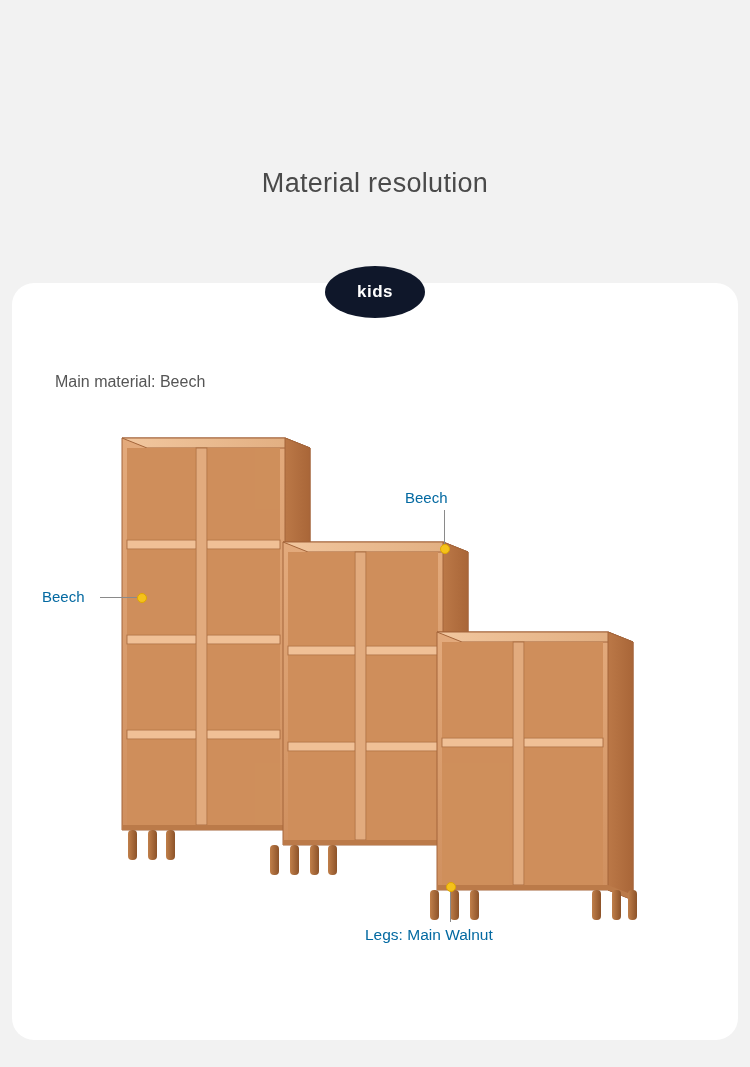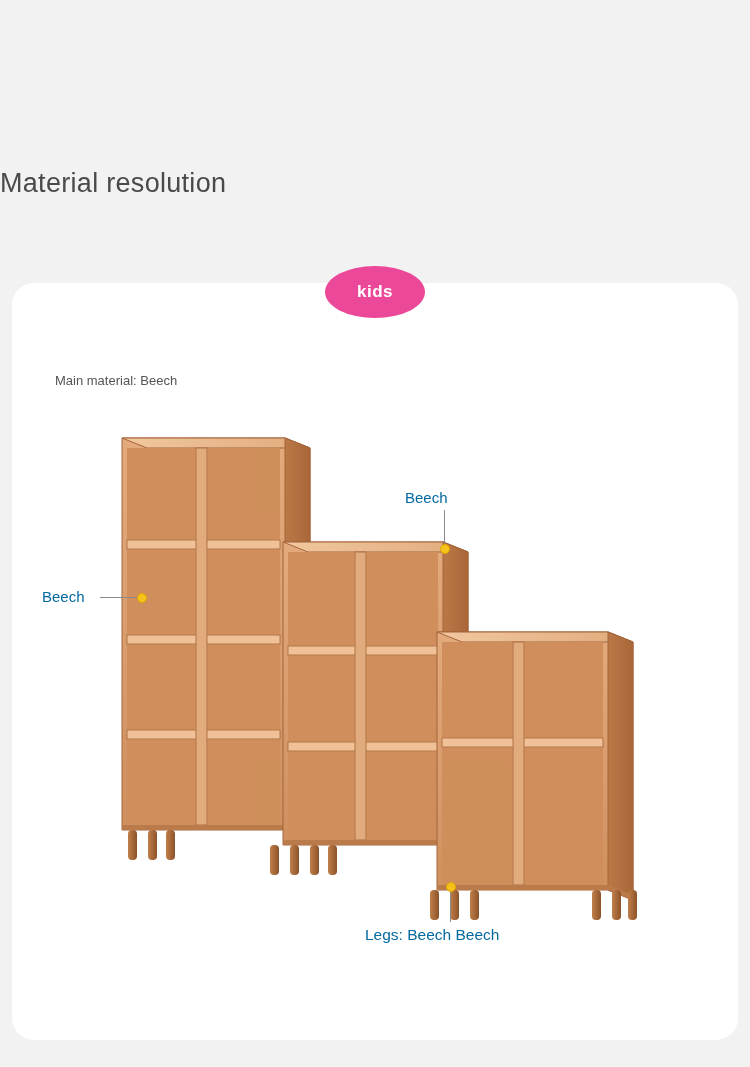--- a/index.html
+++ b/index.html
@@ -18,21 +18,21 @@
   .page {
     position: absolute;
     inset: 0;
   }
 
   .page-title {
     position: absolute;
     top: 168px;
     left: 0;
     width: 750px;
-    text-align: left;
+    text-align: center;
     font-size: 27px;
     color: #4a4a4a;
     letter-spacing: 0.3px;
     font-weight: 400;
   }
 
   .card {
     position: absolute;
     left: 12px;
     top: 283px;
@@ -41,36 +41,36 @@
     background: #ffffff;
     border-radius: 22px;
   }
 
   .kids-badge {
     position: absolute;
     left: 325px;
     top: 266px;
     width: 100px;
     height: 52px;
-    background: #ec4899;
+    background: #0f172a;
     border-radius: 50%;
     display: flex;
     align-items: center;
     justify-content: center;
     color: #ffffff;
     font-size: 17px;
     font-weight: bold;
     letter-spacing: 0.5px;
   }
 
   .main-material-label {
     position: absolute;
     left: 55px;
     top: 373px;
-    font-size: 13px;
+    font-size: 16px;
     color: #555;
   }
 
   
   .ann {
     position: absolute;
     font-size: 15px;
     color: #0369a1;
     white-space: nowrap;
   }
@@ -234,17 +234,17 @@
   </div>
 
   <div class="ann ann-left">Beech</div>
   <div class="leader leader-h" style="left:100px; top:597px; width:38px;"></div>
   <div class="dot" style="left:137px; top:593px;"></div>
 
   <div class="ann ann-top">Beech</div>
   <div class="leader leader-v" style="left:444px; top:510px; height:34px;"></div>
   <div class="dot" style="left:440px; top:544px;"></div>
 
-  <div class="ann ann-bottom">Legs: Beech Beech</div>
+  <div class="ann ann-bottom">Legs: Main Walnut</div>
   <div class="leader leader-v" style="left:450px; top:890px; height:32px;"></div>
   <div class="dot" style="left:446px; top:882px;"></div>
 
 </div>
 
 </body></html>

